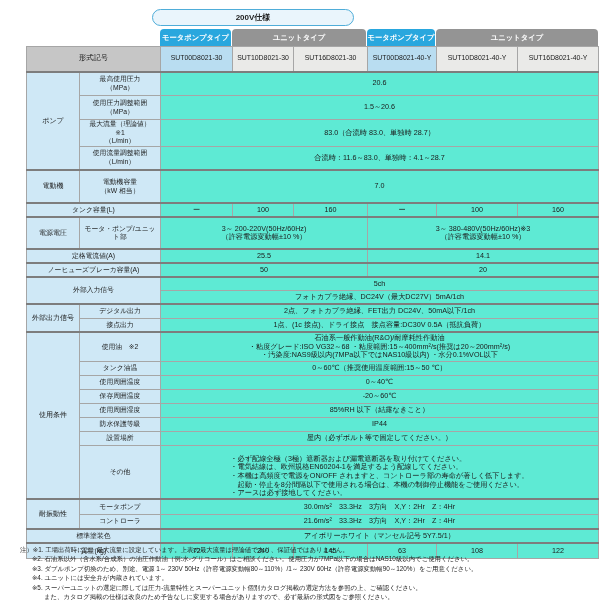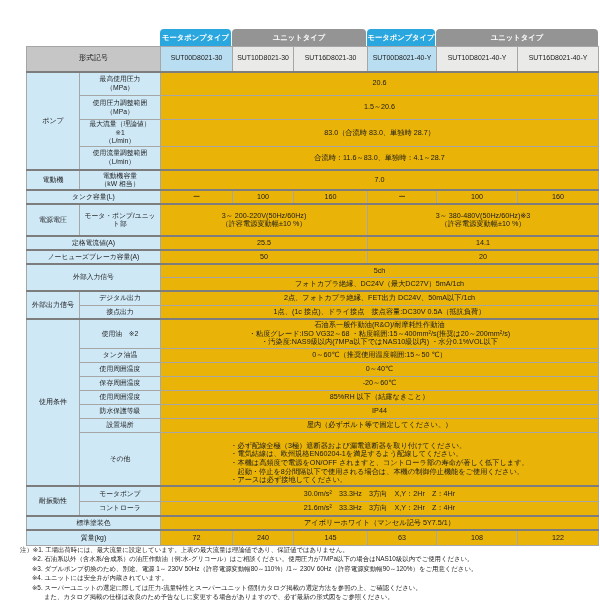--- a/index.html
+++ b/index.html
@@ -30,38 +30,39 @@
   td { border:1px solid #a6a6a6; font-size:7.2px; text-align:center;
        vertical-align:middle; padding:0 2px; color:#1a1a1a; white-space:pre-line;
        line-height:8.6px; overflow:hidden; }
   tr.sec > td { border-top:2px solid #7d7d7d; }
   .cat  { background:#cfe8f6; font-size:7px; }
   .lbl  { background:#cfe8f6; font-size:6.8px; }
   .glabel { background:#c6c6c6; font-size:7.3px; }
   .m  { font-size:6.9px; }
   .mb { background:#b9ddf1; }
   .mg { background:#eaeae8; }
-  .val { background:#eab308; }
-  .h25 td { height:25px; } .h24 td { height:24px; } .h23 td { height:20px;margin-top:44px; }
+  .val { background:#5eead4; }
+  .h25 td { height:25px; } .h24 td { height:24px; } .h23 td { height:33px;margin-top:44px; }
   .h26 td { height:32px; } .h14 td { height:14px; } .h13 td { height:13px; }
   .h15 td { height:15px;margin-left:8px; } .h29 td { height:29px; } .h54 td { height:54px; }
   .other-inner { display:inline-block; text-align:left; white-space:pre-line; }
 
   
   .notes { position:absolute; left:20px; top:545px; width:572px;
            font-size:6.4px; line-height:9.4px; color:#222; }
   .note-line { white-space:nowrap; }
   .note-ind  { padding-left:12px; }
   .note-ind2 { padding-left:24px; }
 </style>
 </head>
 <body>
 
 <div class="page">
 
+  <div class="pill pill-200">200V仕様</div>
 
   <div class="thead th-blue th1">モータポンプタイプ</div>
   <div class="thead th-gray th2">ユニットタイプ</div>
   <div class="thead th-blue th3">モータポンプタイプ</div>
   <div class="thead th-gray th4">ユニットタイプ</div>
 
   <table class="spec">
     <colgroup>
       <col style="width:53px">
         <col style="width:81px">

